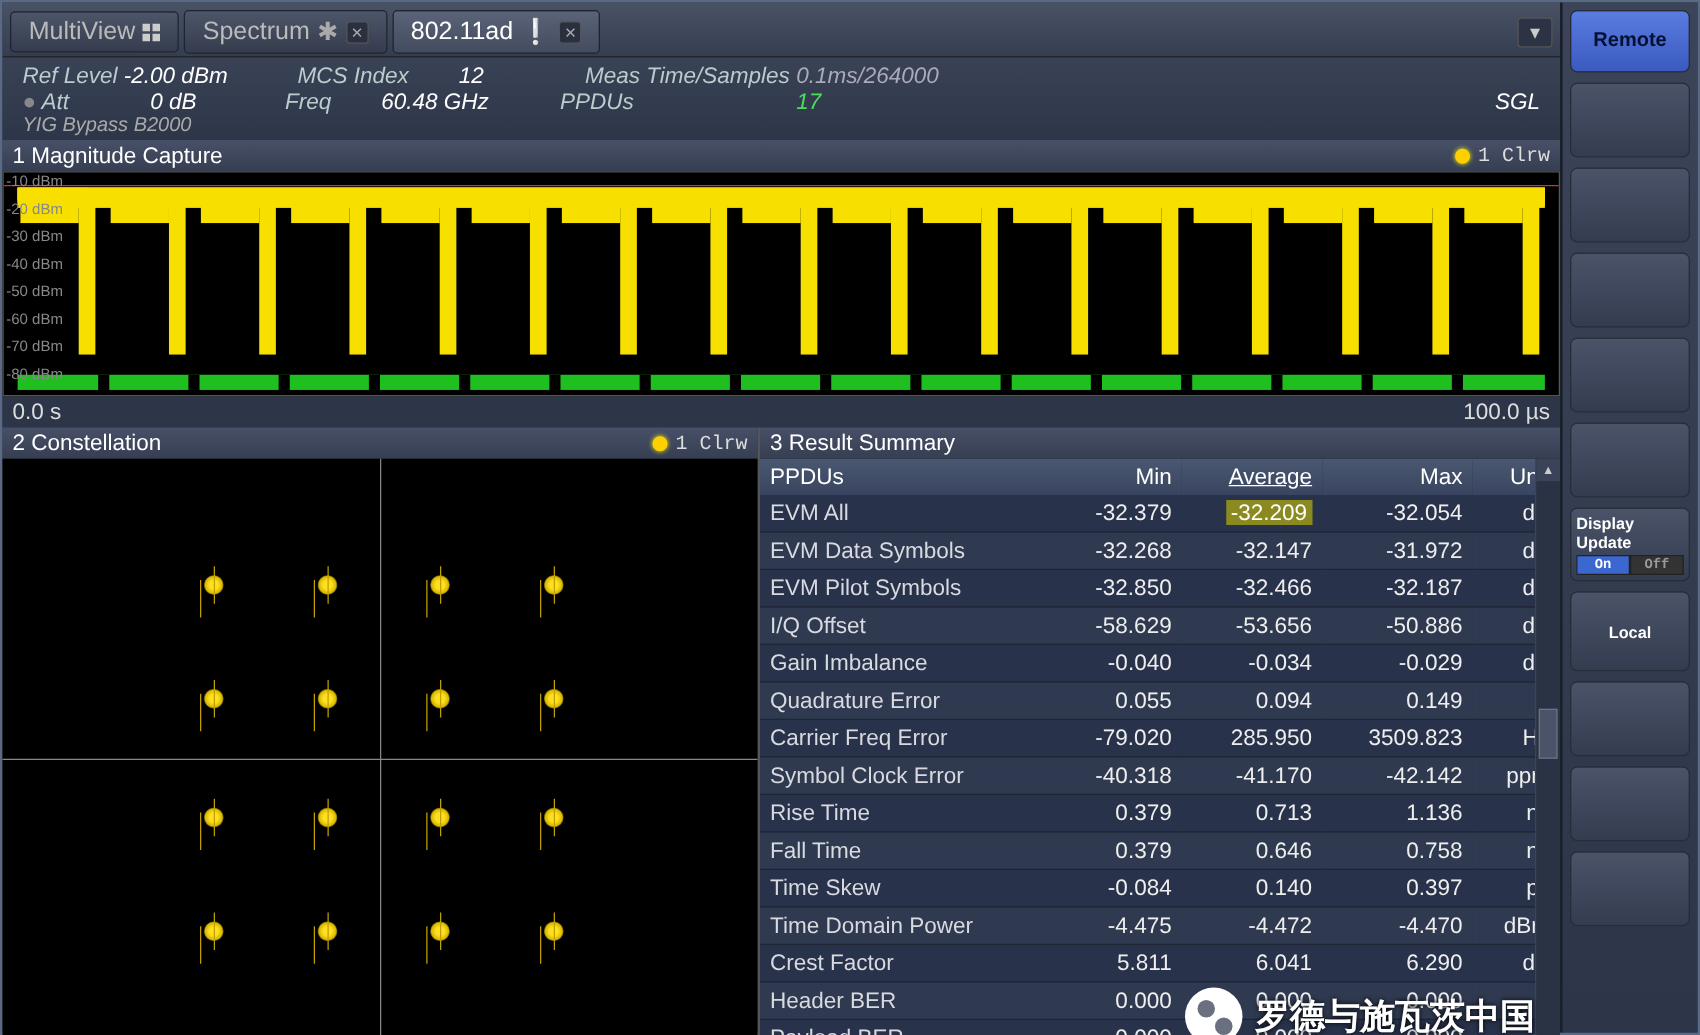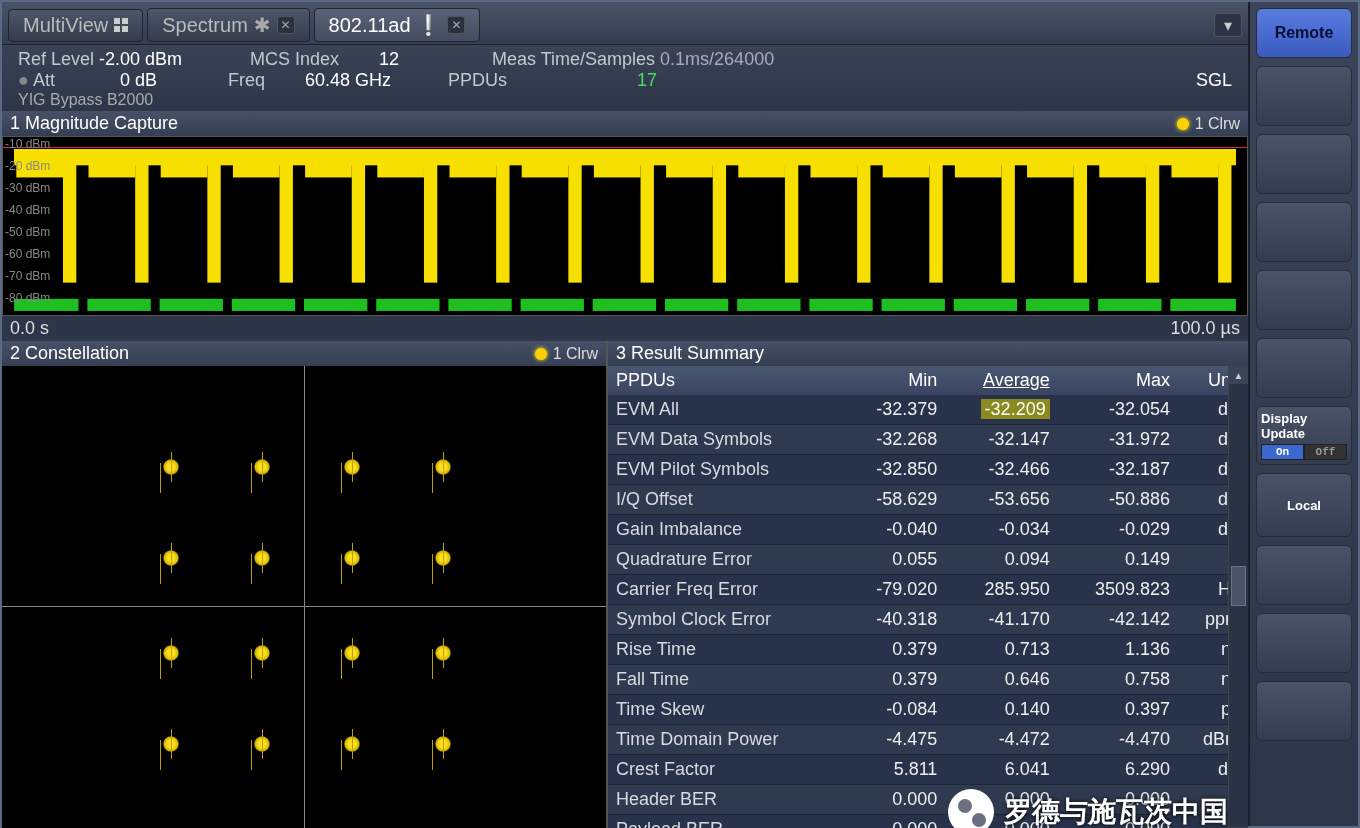--- a/index.html
+++ b/index.html
@@ -9,31 +9,31 @@
   .sidepanel { width: 110px; background: linear-gradient(to bottom, #3b4458, #2d3548); border-left: 2px solid #1a1f2b; display: flex; flex-direction: column; gap: 8px; padding: 6px; }
 
   
   .tabs { display: flex; align-items: center; gap: 4px; padding: 6px 6px 2px 6px; background: linear-gradient(to bottom, #4a5266, #353d50); border-bottom: 1px solid #222; }
   .tab { display: flex; align-items: center; gap: 6px; padding: 4px 14px 4px 14px; background: linear-gradient(to bottom, #4d5568, #343c4e); border: 1px solid #1e2430; border-radius: 4px; font-size: 20px; color: #bbb; }
   .tab.active { background: linear-gradient(to bottom, #5a6378, #434b5e); color: #fff; }
   .closex { width: 18px; height: 18px; border-radius: 3px; background: #2a3040; border:1px solid #555; display:flex; align-items:center; justify-content:center; font-size:12px; color:#aaa; }
   .tabdrop { margin-left: auto; width: 28px; height: 24px; border-radius: 3px; background:#2b3344; border:1px solid #555; display:flex; align-items:center; justify-content:center; color:#ccc; }
 
   
-  .infobar { padding: 4px 16px 2px 16px; background: linear-gradient(to bottom, #3a4256, #2d3548); font-size: 18px; color: #bcc; display:grid; grid-template-columns: 210px 220px 380px 1fr auto; column-gap: 22px; }
+  .infobar { padding: 4px 16px 2px 16px; background: linear-gradient(to bottom, #3a4256, #2d3548); font-size: 18px; color: #bcc; display:grid; grid-template-columns: 210px 220px 380px 1fr auto; column-gap: 10px; font-style: italic; }
   .infobar .val { color: #fff; }
   .infobar .row2 { grid-column: 1/6; display:grid; grid-template-columns: 210px 220px 380px 1fr auto; }
   .infobar .row3 { grid-column: 1/6; font-size:16px; color:#aaa; }
   .green { color: #4adf5a; }
   .sgl { text-align: right; color:#fff; }
 
   
   .content { flex:1; display:flex; flex-direction:column; position:relative; }
   .pane-title { background: linear-gradient(to bottom, #485068, #363e52); padding: 2px 8px; font-size: 18px; color:#fff; display:flex; align-items:center; }
-  .pane-title .right { margin-left:auto; display:flex; align-items:center; gap:6px; font-size:16px; color:#ddd; }
+  .pane-title .right { margin-left:auto; display:flex; align-items:center; gap:6px; font-size:16px; color:#ddd;font-family:Liberation Mono, monospace; }
   .dot { width:12px; height:12px; border-radius:50%; background:#ffd000; box-shadow:0 0 4px #ff0; }
 
   .capture { height: 180px; background:#000; position:relative; border:1px solid #555; }
   .axisrow { display:flex; justify-content:space-between; padding:2px 8px; background: #2d3548; font-size:18px; }
 
   .lower { flex:1; display:flex; }
   .constpane { width: 606px; display:flex; flex-direction:column; border-right:2px solid #555; }
   .const { flex:1; background:#000; position:relative; }
   .resultpane { flex:1; display:flex; flex-direction:column; }
   .results { flex:1; background:#2a3448; overflow:hidden; position:relative; }

